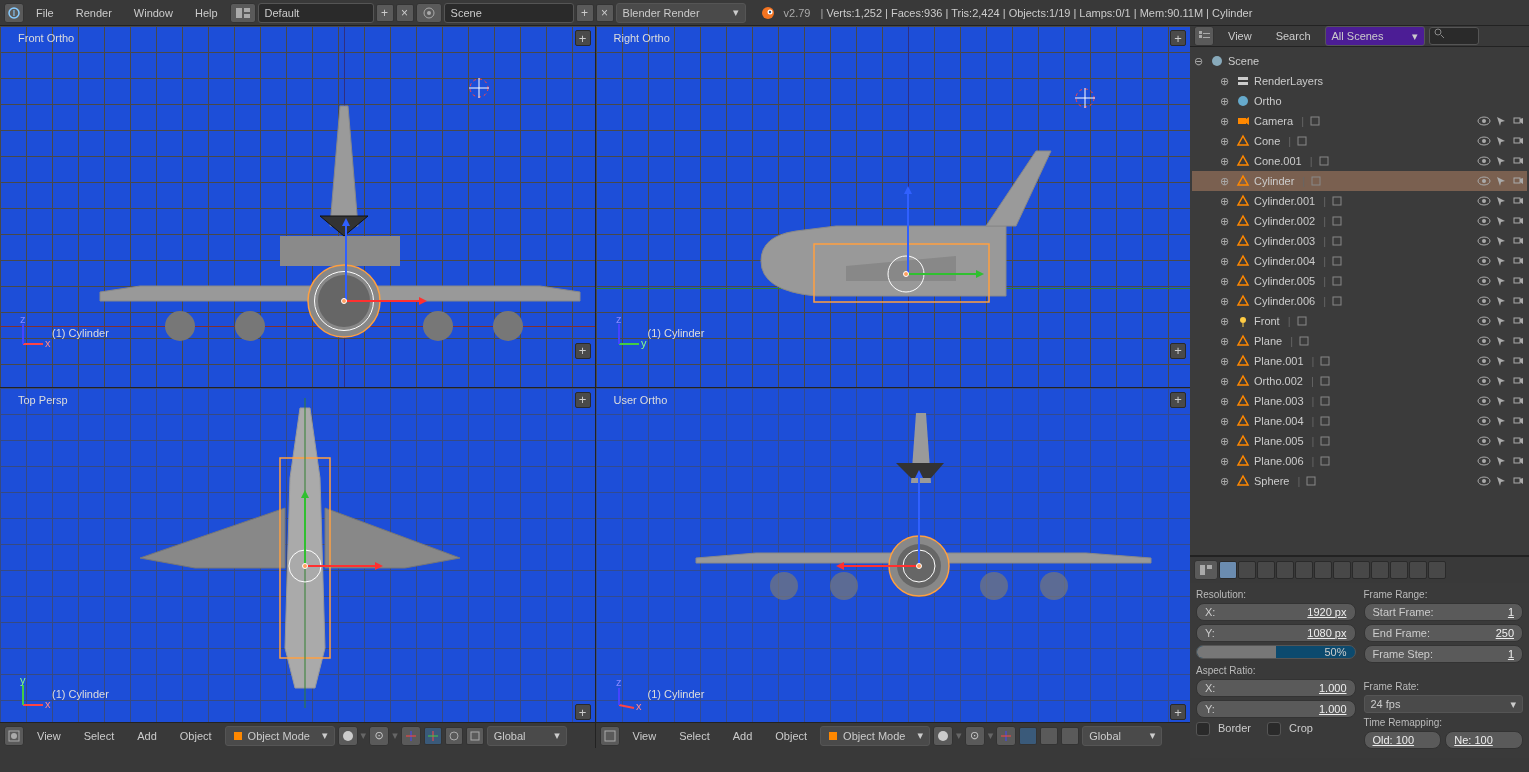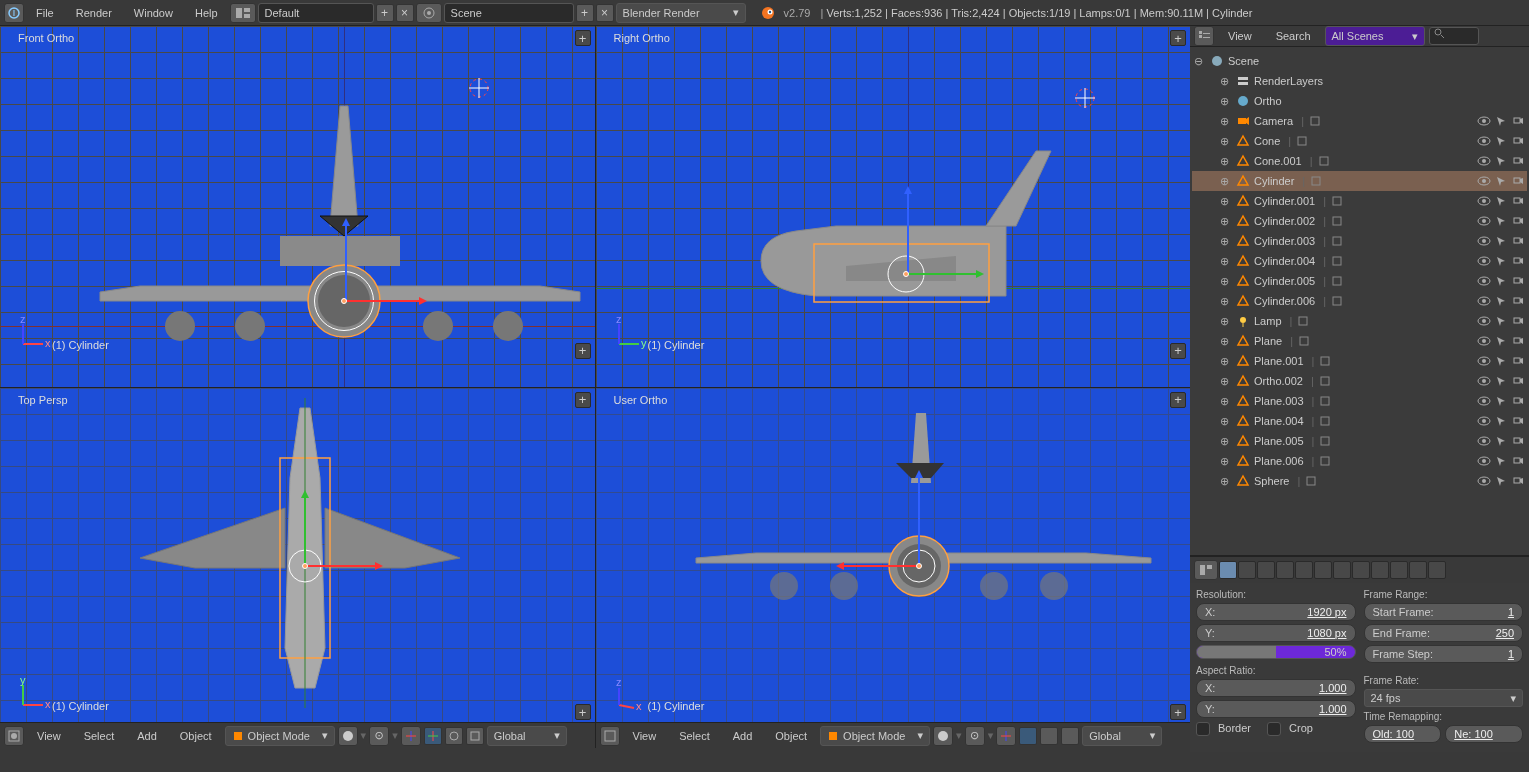--- a/index.html
+++ b/index.html
@@ -8,21 +8,21 @@
 .icon-btn{width:20px;height:20px;background:#5a5a5a;border:1px solid #333;border-radius:3px;display:flex;align-items:center;justify-content:center;cursor:pointer;}
 .menu-item{padding:4px 10px;cursor:pointer;}
 .dropdown{background:#2a2a2a;border:1px solid #555;border-radius:3px;padding:2px 6px;height:20px;display:flex;align-items:center;min-width:80px;}
 .sq-btn{width:18px;height:18px;background:#5a5a5a;border:1px solid #333;border-radius:2px;display:flex;align-items:center;justify-content:center;cursor:pointer;font-size:12px;line-height:1;}
 .blender-icon{width:16px;height:16px;display:inline-block;}
 .stats{color:#aaa;margin-left:6px;}
 .main{display:flex;height:722px;}
 .viewports{width:1190px;display:grid;grid-template-columns:1fr 1fr;grid-template-rows:1fr 1fr;gap:1px;background:#222;}
 .viewport{background:#1d4ed8;position:relative;overflow:hidden;}
 .vp-label{position:absolute;top:6px;left:18px;color:#ddd;font-size:11px;}
-.vp-obj-label{position:absolute;bottom:36px;left:52px;color:#ddd;margin-top:32px;}
+.vp-obj-label{position:absolute;bottom:48px;left:52px;color:#ddd;margin-top:32px;}
 .vp-add{position:absolute;top:4px;right:4px;width:16px;height:16px;background:#4a4a4a;border:1px solid #2a2a2a;border-radius:2px;display:flex;align-items:center;justify-content:center;font-size:13px;cursor:pointer;}
 .vp-add2{position:absolute;bottom:28px;right:4px;width:16px;height:16px;background:#4a4a4a;border:1px solid #2a2a2a;border-radius:2px;display:flex;align-items:center;justify-content:center;font-size:13px;cursor:pointer;}
 .vp-canvas{position:absolute;inset:0;}
 .grid-bg{position:absolute;inset:0;background-image:linear-gradient(#494949 1px,transparent 1px),linear-gradient(90deg,#494949 1px,transparent 1px);background-size:26px 26px;}
 .axis-h{position:absolute;height:1px;width:100%;}
 .axis-v{position:absolute;width:1px;height:100%;}
 .red{background:#803030;}
 .green{background:#308030;}
 .blue{background:#303080;}
 .axis-widget{position:absolute;bottom:38px;left:18px;width:30px;height:30px;}
@@ -45,21 +45,21 @@
 .props-tabs{height:26px;background:#393939;display:flex;align-items:center;padding:0 4px;gap:1px;}
 .props-tab{width:18px;height:18px;background:#484848;border:1px solid #2a2a2a;border-radius:2px;cursor:pointer;}
 .props-tab.active{background:#6b8cb0;}
 .panel-header{background:#505050;color:#eee;padding:3px 8px;border-bottom:1px solid #2a2a2a;display:flex;justify-content:space-between;}
 .panel-body{padding:6px;display:flex;gap:8px;justify-content:center;}
 .panel-col{flex:1;}
 .field-label{font-size:10px;color:#bbb;margin-bottom:3px;}
 .numfield{background:#5a5a5a;border:1px solid #333;border-radius:8px;height:18px;display:flex;align-items:center;justify-content:space-between;padding:0 8px;margin-bottom:3px;}
 .numfield .l{color:#ccc;}
 .numfield .v{color:#eee;text-decoration:underline;}
-.slider{background:#6d28d9;height:14px;border:1px solid #555;border-radius:7px;position:relative;}
+.slider{background:#0c4a6e;height:14px;border:1px solid #555;border-radius:7px;position:relative;}
 .slider-fill{background:#777;height:100%;border-radius:7px 0 0 7px;}
 .check{width:14px;height:14px;background:#2a2a2a;border:1px solid #555;border-radius:3px;display:inline-block;}
 svg{overflow:visible;}
 </style>
 </head>
 <body>
 
 <div class="topbar">
   <div class="icon-btn">
       <svg width="12" height="12">
@@ -661,21 +661,21 @@
                 <polygon points="9,5 12,4 12,10 9,8" fill="#aaa"></polygon>
               </svg>
             </div>
           </div>
           <div class="tree-row" style="padding-left: 28px;">
             <span class="expand">⊕</span>
             <svg class="tree-icon">
               <circle cx="7" cy="6" r="3" fill="#fc4"></circle>
               <line x1="7" y1="9" x2="7" y2="13" stroke="#fc4"></line>
             </svg>
-            <span>Lamp</span> 
+            <span>Front</span> 
             <span style="color:#666;margin-left:4px;">|</span> 
             <svg width="14" height="14">
               <rect x="3" y="3" width="8" height="8" fill="none" stroke="#888"></rect>
             </svg>
             <div class="right-icons">
               <svg class="eye">
                 <ellipse cx="7" cy="7" rx="6" ry="4" fill="none" stroke="#aaa"></ellipse>
                 <circle cx="7" cy="7" r="2" fill="#aaa"></circle>
               </svg>
               <svg class="eye">
@@ -941,21 +941,21 @@
               <span class="v">1</span>
             </div>
           <div class="numfield">
               <span class="l">End Frame:</span>
               <span class="v">250</span>
             </div>
           <div class="numfield">
               <span class="l">Frame Step:</span>
               <span class="v">1</span>
             </div>
-          <div class="field-label" style="margin-top:12px;">Frame Rate:</div>
+          <div class="field-label" style="margin-top:18px;">Frame Rate:</div>
           <div class="dropdown" style="width:100%;background:#4a4a4a;height:18px;">
               <span>24 fps</span>
               <span style="margin-left:auto;">▾</span>
             </div>
           <div class="field-label" style="margin-top:4px;">Time Remapping:</div>
           <div style="display:flex;gap:4px;">
             <div class="numfield" style="flex:1;">
                 <span class="v">Old: 100</span>
               </div>
             <div class="numfield" style="flex:1;">

